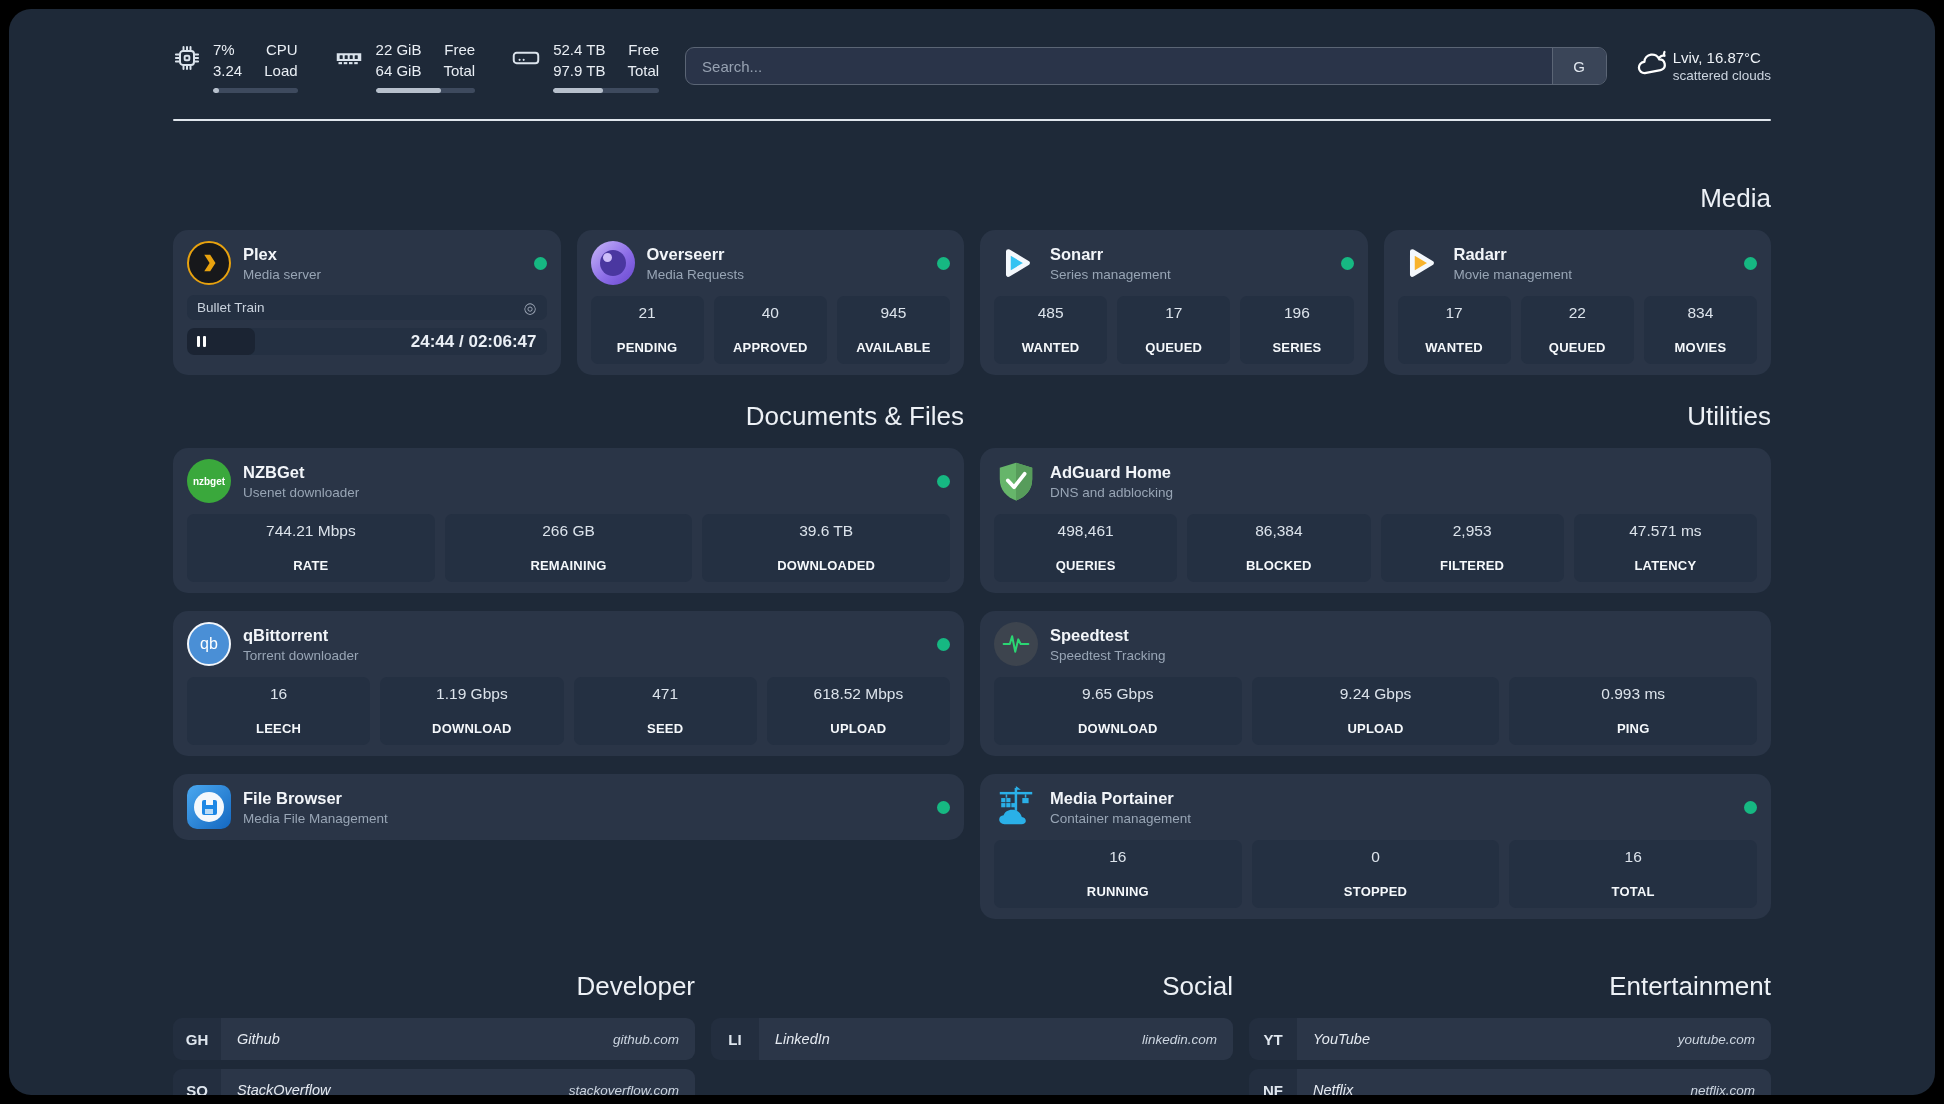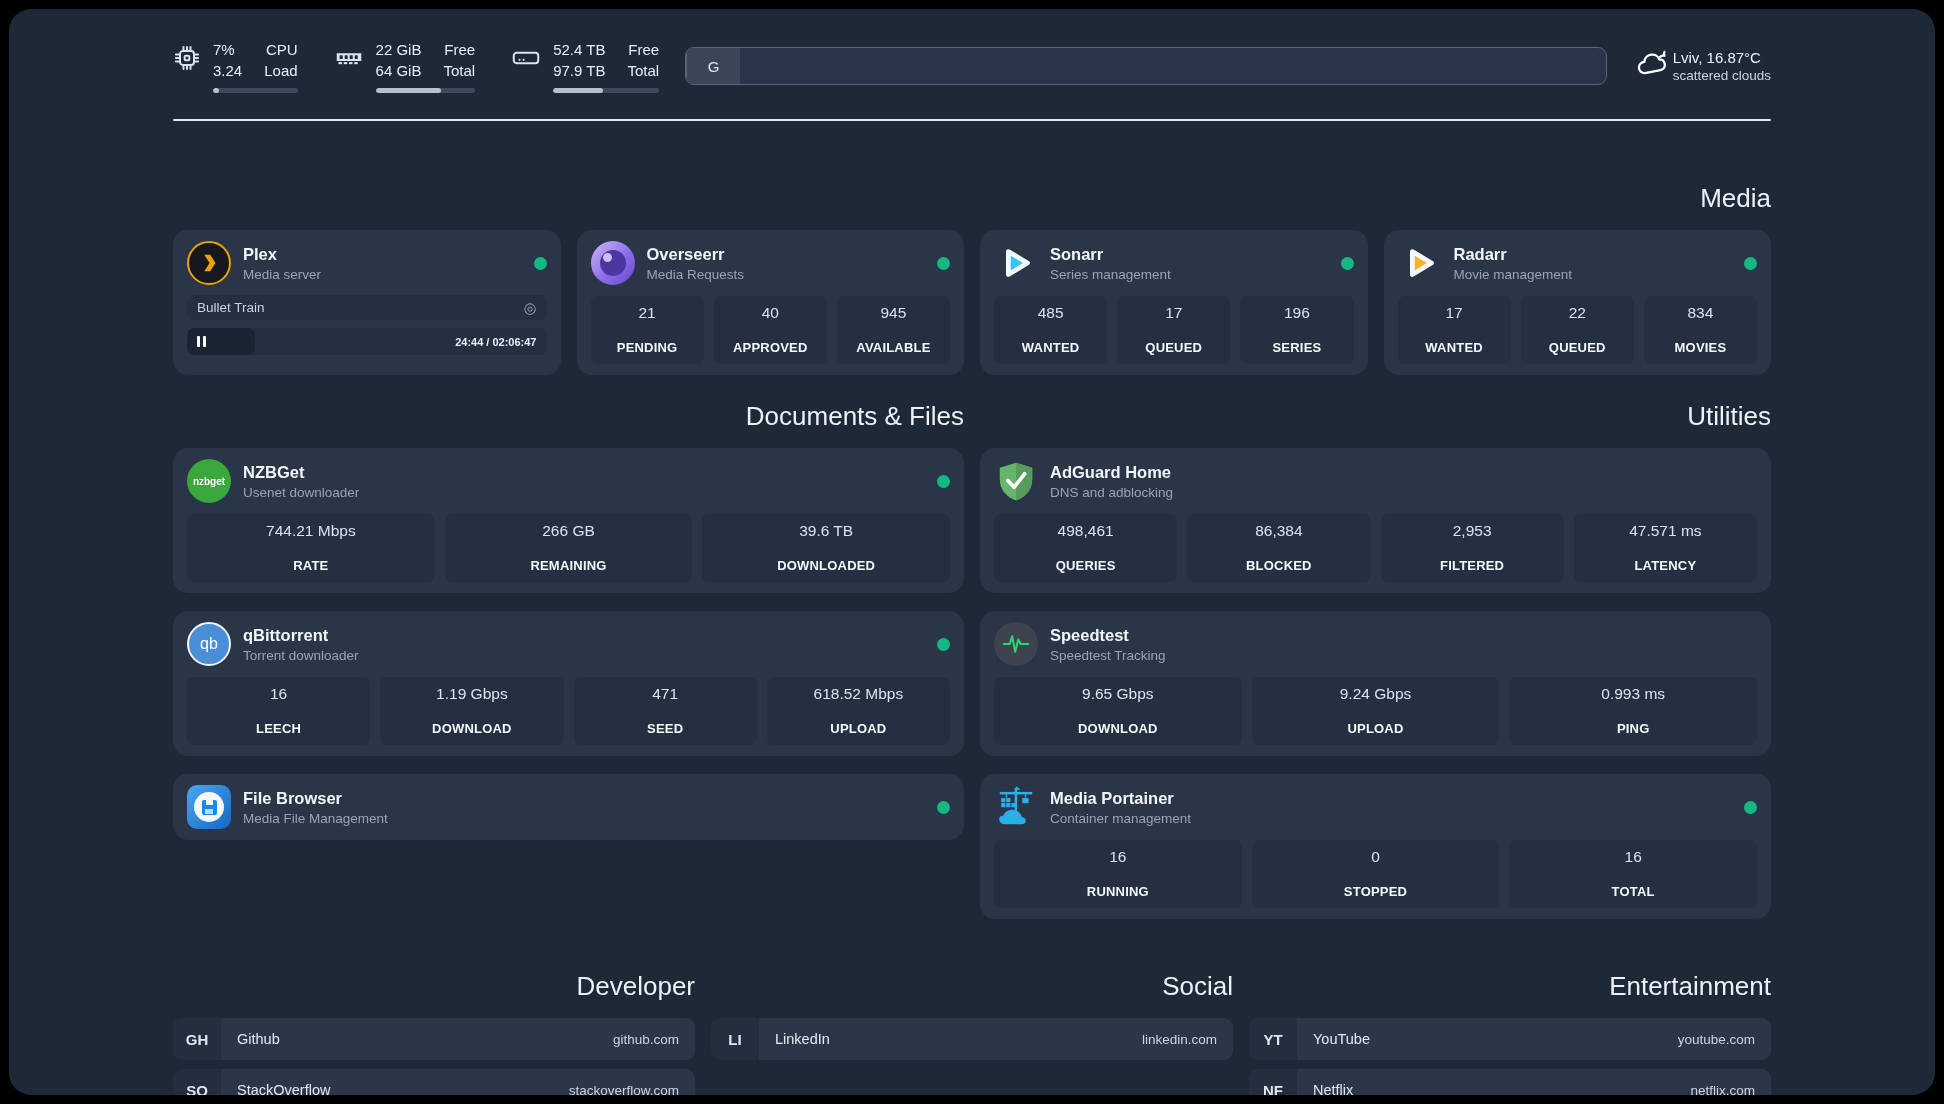--- a/index.html
+++ b/index.html
@@ -46,21 +46,21 @@
   .tile { flex:1; background:#243042; border-radius:7px; padding:8px 4px 9px; text-align:center; }
   .tval { font-size:15.5px; color:#dce3eb; }
   .tlab { font-size:13px; font-weight:700; color:#f5f8fb; margin-top:18px; letter-spacing:.2px; }
 
   
   .nowplaying { margin-top:10px; background:#243042; border-radius:7px; padding:5px 10px; display:flex; align-items:center; justify-content:space-between; font-size:13.5px; color:#cad3de; }
   .np-icon { color:#97a1b1; font-size:15px; line-height:1; }
   .playbar { margin-top:8px; position:relative; height:27px; background:#243042; border-radius:7px; overflow:hidden; display:flex; align-items:center; }
   .playfill { position:absolute; left:0; top:0; bottom:0; background:#1b2433; border-radius:7px; display:flex; align-items:center; padding-left:10px; }
   .pause i { display:inline-block; width:3px; height:11px; background:#fff; margin-right:3px; border-radius:1px; }
-  .playtime { margin-left:auto; padding-right:10px; font-size:11px; font-weight:600; color:#eaeff5; position:relative; }
+  .playtime { margin-left:auto; padding-right:10px; font-size:17px; font-weight:600; color:#eaeff5; position:relative; }
 
   .cols { display:grid; grid-template-columns:1fr 1fr; gap:16px; margin-top:26px; }
   .colstack { display:flex; flex-direction:column; gap:18px; }
 
   
   .circle { border-radius:50%; width:44px; height:44px; display:grid; place-items:center; }
   .plexicon { width:44px; height:44px; border-radius:50%; background:#17181b; border:2.5px solid #e8a20e; display:grid; place-items:center; }
   .overseerricon { width:44px; height:44px; border-radius:50%; background:linear-gradient(135deg,#c9b8f8 0%, #8d6ee8 55%, #6847cf 100%); position:relative; overflow:hidden; }
   .overseerricon .inner { position:absolute; left:9px; top:9px; width:26px; height:26px; border-radius:50%; background:#4a37a0; }
   .overseerricon .gleam { position:absolute; left:12px; top:12px; width:9px; height:9px; border-radius:50%; background:#cdbdf9; }
@@ -71,21 +71,21 @@
   .fbicon .fbfloppy { width:15px; height:15px; background:#1e88e5; border-radius:2px; position:relative; }
   .fbicon .fbfloppy::before { content:""; position:absolute; left:4px; top:0; width:7px; height:5px; background:#f4f8fc; }
   .fbicon .fbfloppy::after { content:""; position:absolute; left:3.5px; bottom:1px; width:8px; height:5px; background:#bbdcf7; }
   .sticon { background:#3d444e; }
 
   
   .links { display:grid; grid-template-columns:repeat(3,1fr); gap:16px; margin-top:52px; align-items:start; }
   .linkrows { display:flex; flex-direction:column; gap:9px; }
   .linkrow { display:flex; height:42px; cursor:pointer; }
   .linkbadge { width:48px; flex:0 0 auto; background:#232e3f; border-radius:9px 0 0 9px; display:grid; place-items:center; font-size:15px; font-weight:600; color:#dfe6ee; }
-  .linkpill { flex:1; background:#2b3648; border-radius:0 9px 9px 0; display:flex; align-items:center; justify-content:space-between; padding:0 16px; }
+  .linkpill { flex:1; background:#2b3648; border-radius:0 9px 9px 0; display:flex; align-items:center; justify-content:space-between; padding:0 16px;font-style:italic; }
   .linkname { color:#e5eaf1; font-size:14.5px; }
   .linkurl { color:#ccd5e0; font-size:13.5px; }
 </style>
 </head>
 <body>
 
 <div class="frame">
 <div class="page">
 <div class="content">
 
@@ -172,20 +172,21 @@
                   </span>
           </div>
           <div class="mbar">
                   <div class="mfill" style="width: 47%;"></div>
                 </div>
         </div>
       </div>
     </div>
 
     <div class="search">
+      <input type="text" placeholder="Search..." style="">
       <button class="gbtn">G</button>
     </div>
 
     <div class="weather">
       <span>
         <svg width="40" height="34" viewBox="0 0 24 24" fill="none" stroke="#ffffff" stroke-width="1.6" stroke-linecap="round" stroke-linejoin="round">
           <path d="M6.2 18.5a4 4 0 0 1 -.3-8 5.5 5.5 0 0 1 10.6-1.7 3.8 3.8 0 0 1 1.5 7.3 4 4 0 0 1 -1.6 .4 z"></path>
           <path d="M16.8 7.2c.9-1.1 2.1-1.4 3.3-1 -.5-.9-.5-1.8 0-2.7"></path>
         </svg></span>
       <div>

